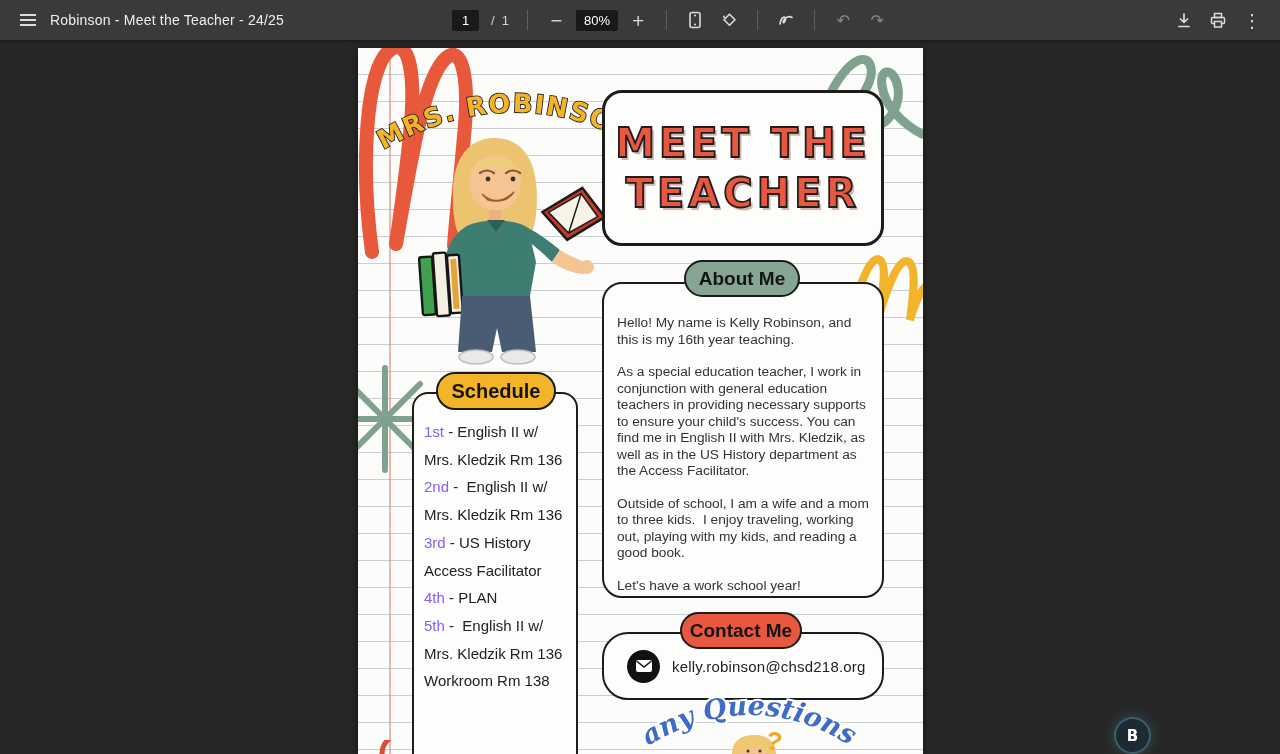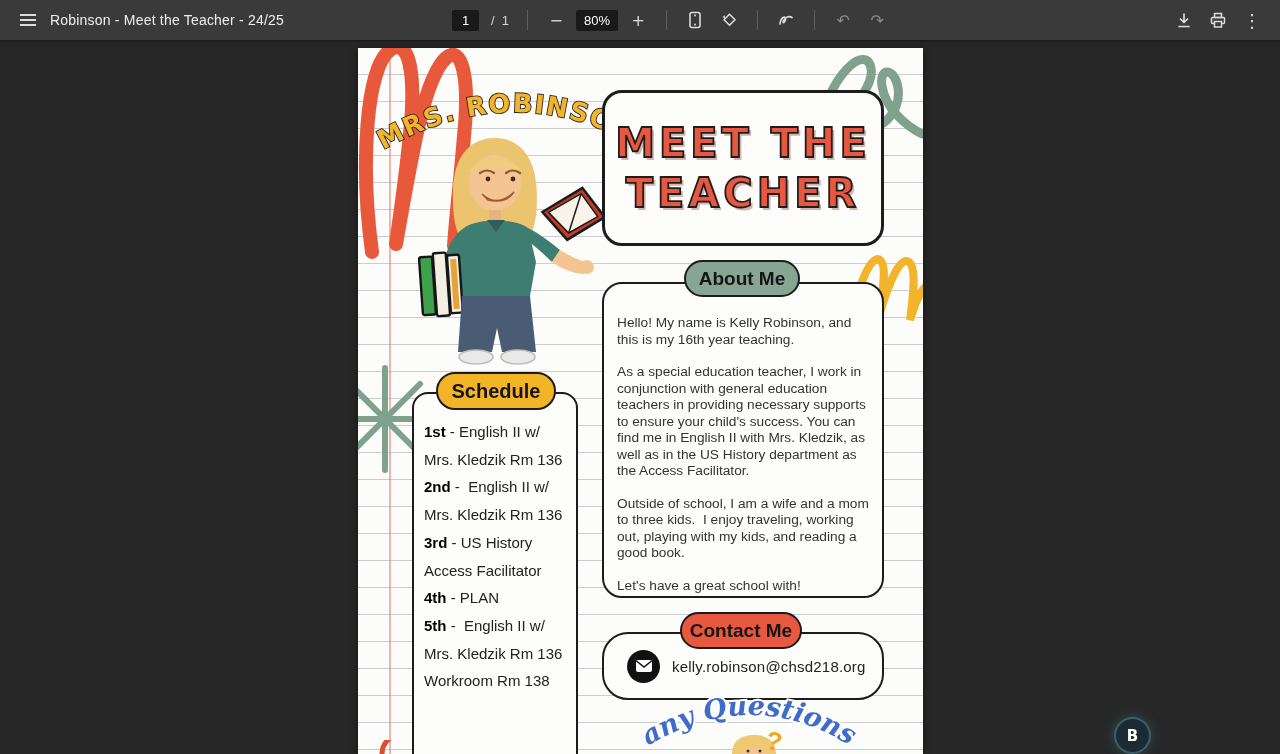--- a/index.html
+++ b/index.html
@@ -64,21 +64,21 @@
   .about-box { left:244px; top:234px; width:282px; height:316px;
                padding:31px 12px 12px 13px; }
   .about-box p { font-size:13.7px; line-height:16.5px; color:#333; margin-bottom:16px;
                  white-space:pre-wrap; }
 
   .sched-pill { left:78px; top:324px; width:120px; height:38px; background:#F4B428;
                 font-size:20px; }
   .sched-box { left:54px; top:344px; width:166px; height:380px; border-radius:16px;
                padding:24px 0 0 10px; }
   .sched-line { font-size:15px; line-height:27.7px; color:#222; white-space:pre; }
-  .sched-line b { font-weight:700; color:#000000; }
+  .sched-line b { font-weight:400; color:#8b5cf6; }
 
   .contact-pill { left:322px; top:564px; width:122px; height:37px; background:#E8573F;
                   font-size:19px; }
   .contact-box { left:244px; top:584px; width:282px; height:68px; border-radius:26px;
                  display:flex; align-items:center; padding-left:23px; }
   .mail-circle { width:33px; height:33px; border-radius:50%; background:#111;
                  display:flex; align-items:center; justify-content:center; flex:none; }
   .email-text { font-size:15px; color:#222; margin-left:12px; letter-spacing:.2px; }
 
   .qmark { left:408px; top:678px; font-size:26px; font-weight:700; color:#F2A81D;
@@ -226,21 +226,21 @@
     <div class="abs pill about-pill">About Me</div>
 
     <div class="abs card meet-box">
       <div class="meet-line">MEET THE</div>
       <div class="meet-line">TEACHER</div>
     </div>
     <div class="abs card about-box">
         <p>Hello! My name is Kelly Robinson, and this is my 16th year teaching.</p>
         <p>As a special education teacher, I work in conjunction with general education teachers in providing necessary supports to ensure your child's success. You can find me in English II with Mrs. Kledzik, as well as in the US History department as the Access Facilitator.</p>
         <p>Outside of school, I am a wife and a mom to three kids.  I enjoy traveling, working out, playing with my kids, and reading a good book.</p>
-        <p>Let's have a great school with!</p>
+        <p>Let's have a work school year!</p>
       </div>
 
     <svg class="abs" style="left:488px; top:198px;" width="90" height="84" viewBox="0 0 90 84">
       <path d="M6 76 C13 32 27 8 34 14 C42 20 36 48 33 70 C44 32 55 10 63 16 C71 22 67 52 64 74 C72 48 79 36 86 40" fill="none" stroke="#F2B42A" stroke-width="8" stroke-linecap="round"></path>
     </svg>
 
     <svg class="abs" style="left:-30px; top:312px;" width="115" height="118" viewBox="0 0 115 118">
       <g stroke="#7FA18E" stroke-width="6" stroke-linecap="round">
         <path d="M57 8 L57 110"></path>
           <path d="M8 59 L107 59"></path>

